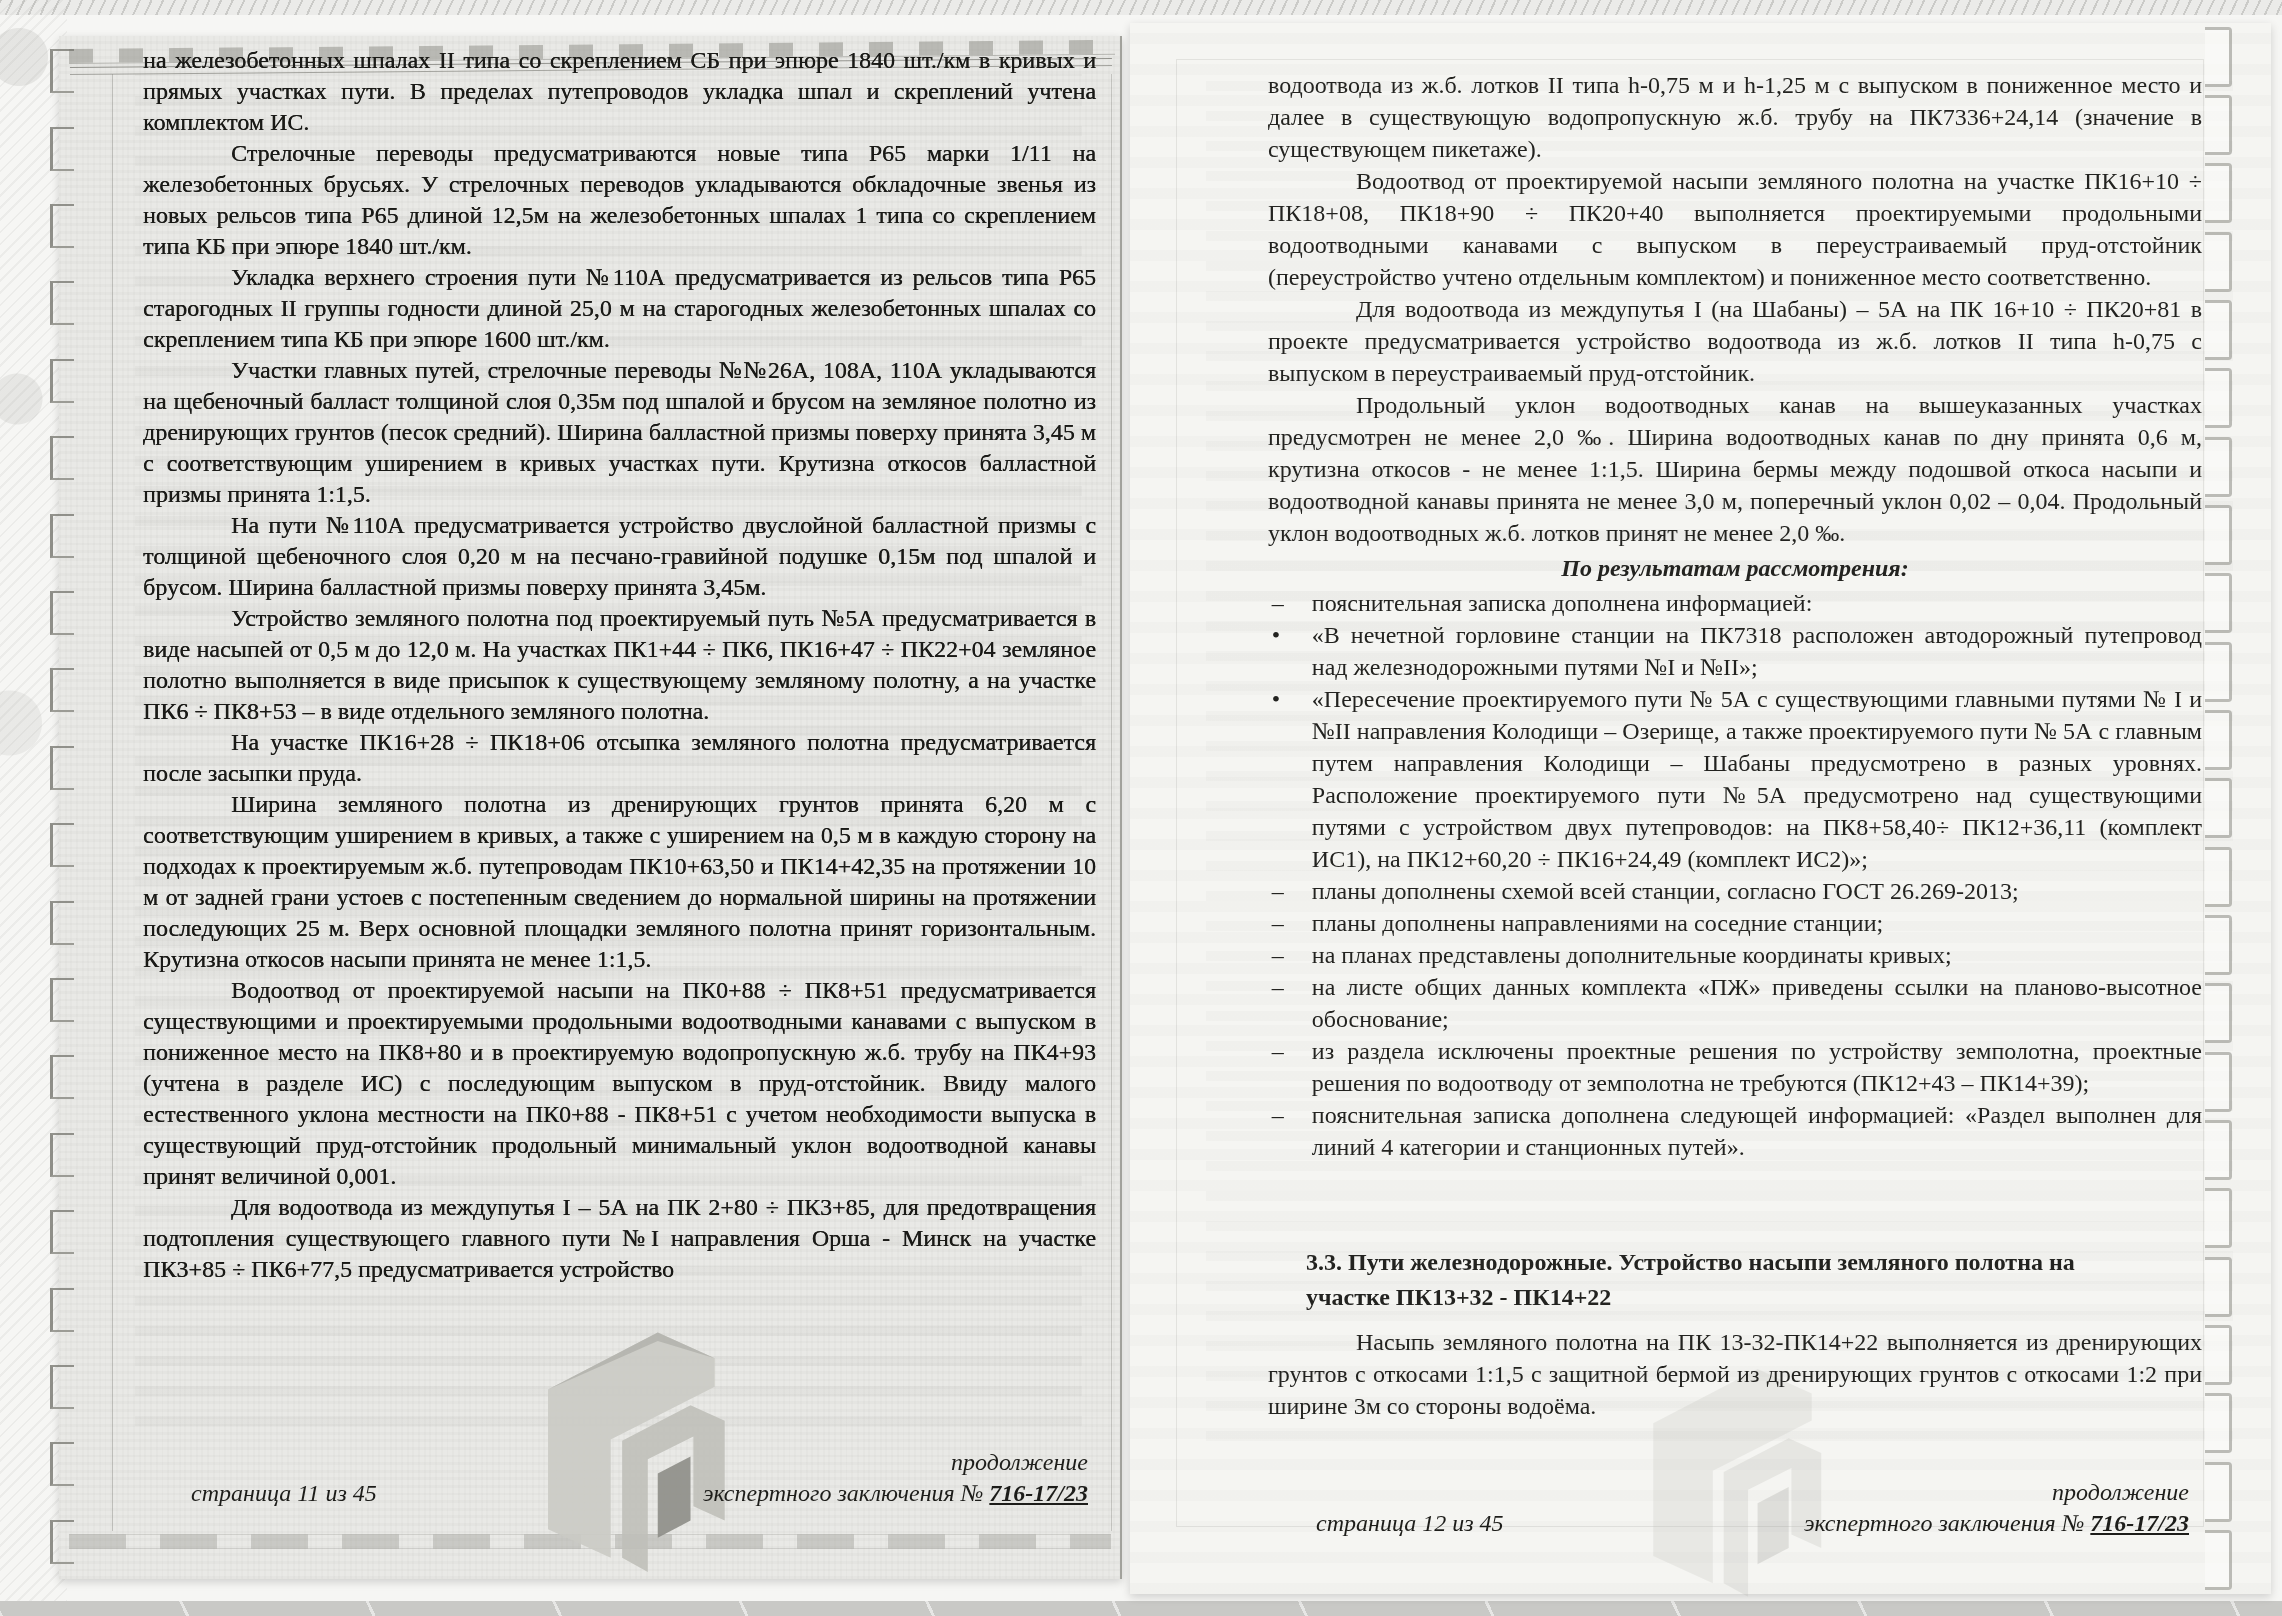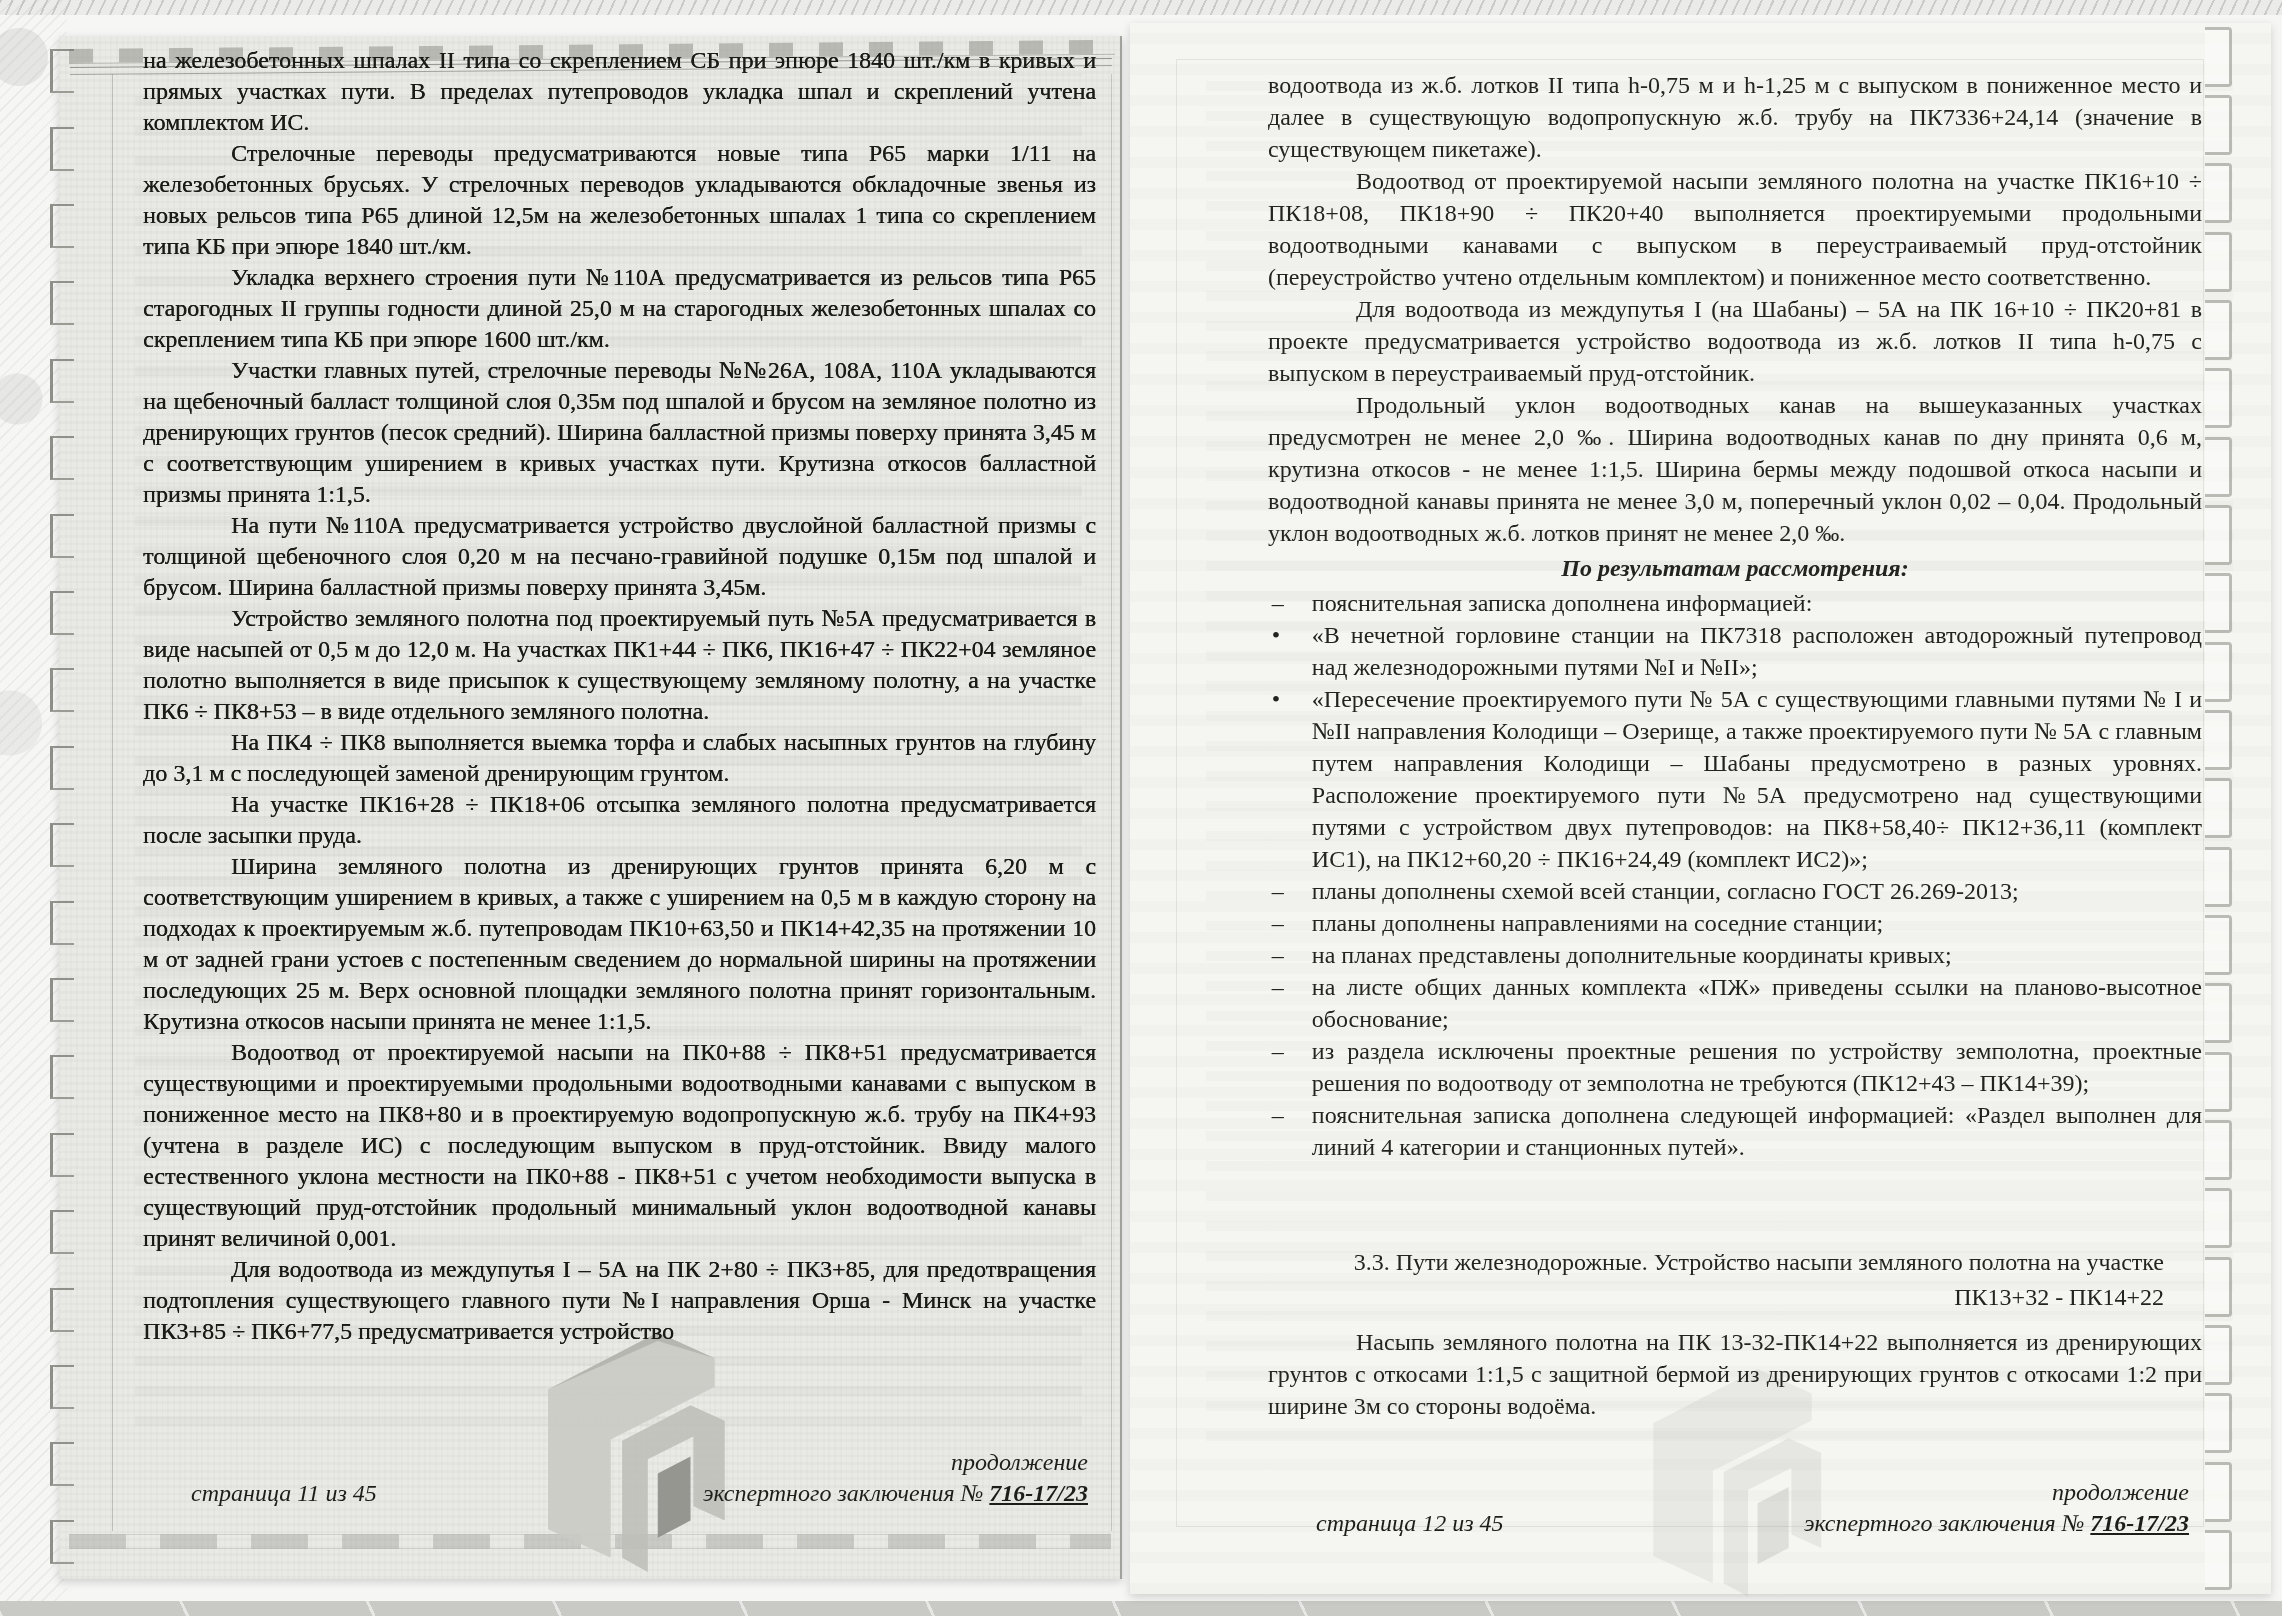--- a/index.html
+++ b/index.html
@@ -96,21 +96,21 @@
   .para{margin:0;text-indent:88px;}
   .para.no-indent{text-indent:0;}
 
   .results-heading{margin:2.9px 0;font-weight:bold;font-style:italic;text-align:center;text-indent:0;}
 
   .list{margin:0;padding:0;list-style:none;}
   .list li{display:flex;}
   .list .marker{flex:0 0 40px;padding-left:3.8px;}
   .list .txt{flex:1;text-align:justify;}
 
-  .section-heading{margin:82px 38px 11.4px;font-weight:normal;text-align:right;line-height:35px;text-indent:0;}
+  .section-heading{margin:82px 38px 11.4px;font-weight:bold;text-align:left;line-height:35px;text-indent:0;}
 
   
   .footer{position:absolute;left:84px;right:32px;z-index:3;
     display:flex;align-items:flex-end;font-style:italic;font-size:24px;line-height:31px;color:#1d1d1a;}
   .footer-left{bottom:70px;}
   .footer-right{bottom:55px;left:138px;right:82px;}
   .footer .page-num{margin-left:48px;white-space:nowrap;}
   .footer .cont{margin-left:auto;text-align:right;}
   .footer .u{text-decoration:underline;font-weight:bold;}
 
@@ -162,21 +162,20 @@
       <polygon points="18,60 95,20 135,38 95,26" fill="#b2b2ac"></polygon>
     </svg>
 
     <div class="content content-left">
       <p class="para no-indent">на железобетонных шпалах II типа со скреплением СБ при эпюре 1840 шт./км в кривых и прямых участках пути. В пределах путепроводов укладка шпал и скреплений учтена комплектом ИС.</p>
       <p class="para">Стрелочные переводы предусматриваются новые типа Р65 марки 1/11 на железобетонных брусьях. У стрелочных переводов укладываются обкладочные звенья из новых рельсов типа Р65 длиной 12,5м на железобетонных шпалах 1 типа со скреплением типа КБ при эпюре 1840 шт./км.</p>
       <p class="para">Укладка верхнего строения пути №110А предусматривается из рельсов типа Р65 старогодных II группы годности длиной 25,0 м на старогодных железобетонных шпалах со скреплением типа КБ при эпюре 1600 шт./км.</p>
       <p class="para">Участки главных путей, стрелочные переводы №№26А, 108А, 110А укладываются на щебеночный балласт толщиной слоя 0,35м под шпалой и брусом на земляное полотно из дренирующих грунтов (песок средний). Ширина балластной призмы поверху принята 3,45 м с соответствующим уширением в кривых участках пути. Крутизна откосов балластной призмы принята 1:1,5.</p>
       <p class="para">На пути №110А предусматривается устройство двуслойной балластной призмы с толщиной щебеночного слоя 0,20 м на песчано-гравийной подушке 0,15м под шпалой и брусом. Ширина балластной призмы поверху принята 3,45м.</p>
       <p class="para">Устройство земляного полотна под проектируемый путь №5А предусматривается в виде насыпей от 0,5 м  до 12,0 м. На участках ПК1+44 ÷ ПК6, ПК16+47 ÷ ПК22+04 земляное полотно выполняется в виде присыпок к существующему земляному полотну, а на участке ПК6 ÷ ПК8+53 – в виде отдельного земляного полотна.</p>
-      <p class="para">На ПК4 ÷ ПК8 выполняется выемка торфа и слабых насыпных грунтов на глубину до 3,1 м с последующей заменой дренирующим грунтом.</p>
       <p class="para">На участке ПК16+28 ÷ ПК18+06 отсыпка земляного полотна предусматривается после засыпки пруда.</p>
       <p class="para">Ширина земляного полотна из дренирующих грунтов принята 6,20 м с соответствующим уширением в кривых, а также с уширением на 0,5 м в каждую сторону на подходах к проектируемым ж.б. путепроводам ПК10+63,50 и ПК14+42,35 на протяжении 10 м от задней грани устоев с постепенным сведением до нормальной ширины на протяжении последующих 25 м. Верх основной площадки земляного полотна принят горизонтальным. Крутизна откосов насыпи принята не менее 1:1,5.</p>
       <p class="para">Водоотвод от проектируемой насыпи на ПК0+88 ÷ ПК8+51 предусматривается существующими и проектируемыми продольными водоотводными канавами с выпуском в пониженное место на ПК8+80 и в проектируемую водопропускную ж.б. трубу на ПК4+93 (учтена в разделе ИС) с последующим выпуском в пруд-отстойник. Ввиду малого естественного уклона местности на ПК0+88 - ПК8+51 с учетом необходимости выпуска в существующий пруд-отстойник продольный минимальный уклон водоотводной канавы принят величиной 0,001.</p>
       <p class="para">Для водоотвода из междупутья I – 5А на ПК 2+80 ÷ ПК3+85, для предотвращения подтопления существующего главного пути №I направления Орша - Минск на участке ПК3+85 ÷ ПК6+77,5 предусматривается устройство</p>
     </div>
 
     <div class="footer footer-left">
       <span class="page-num">страница 11 из 45</span>
       <span class="cont">
         <span>продолжение</span><br>

